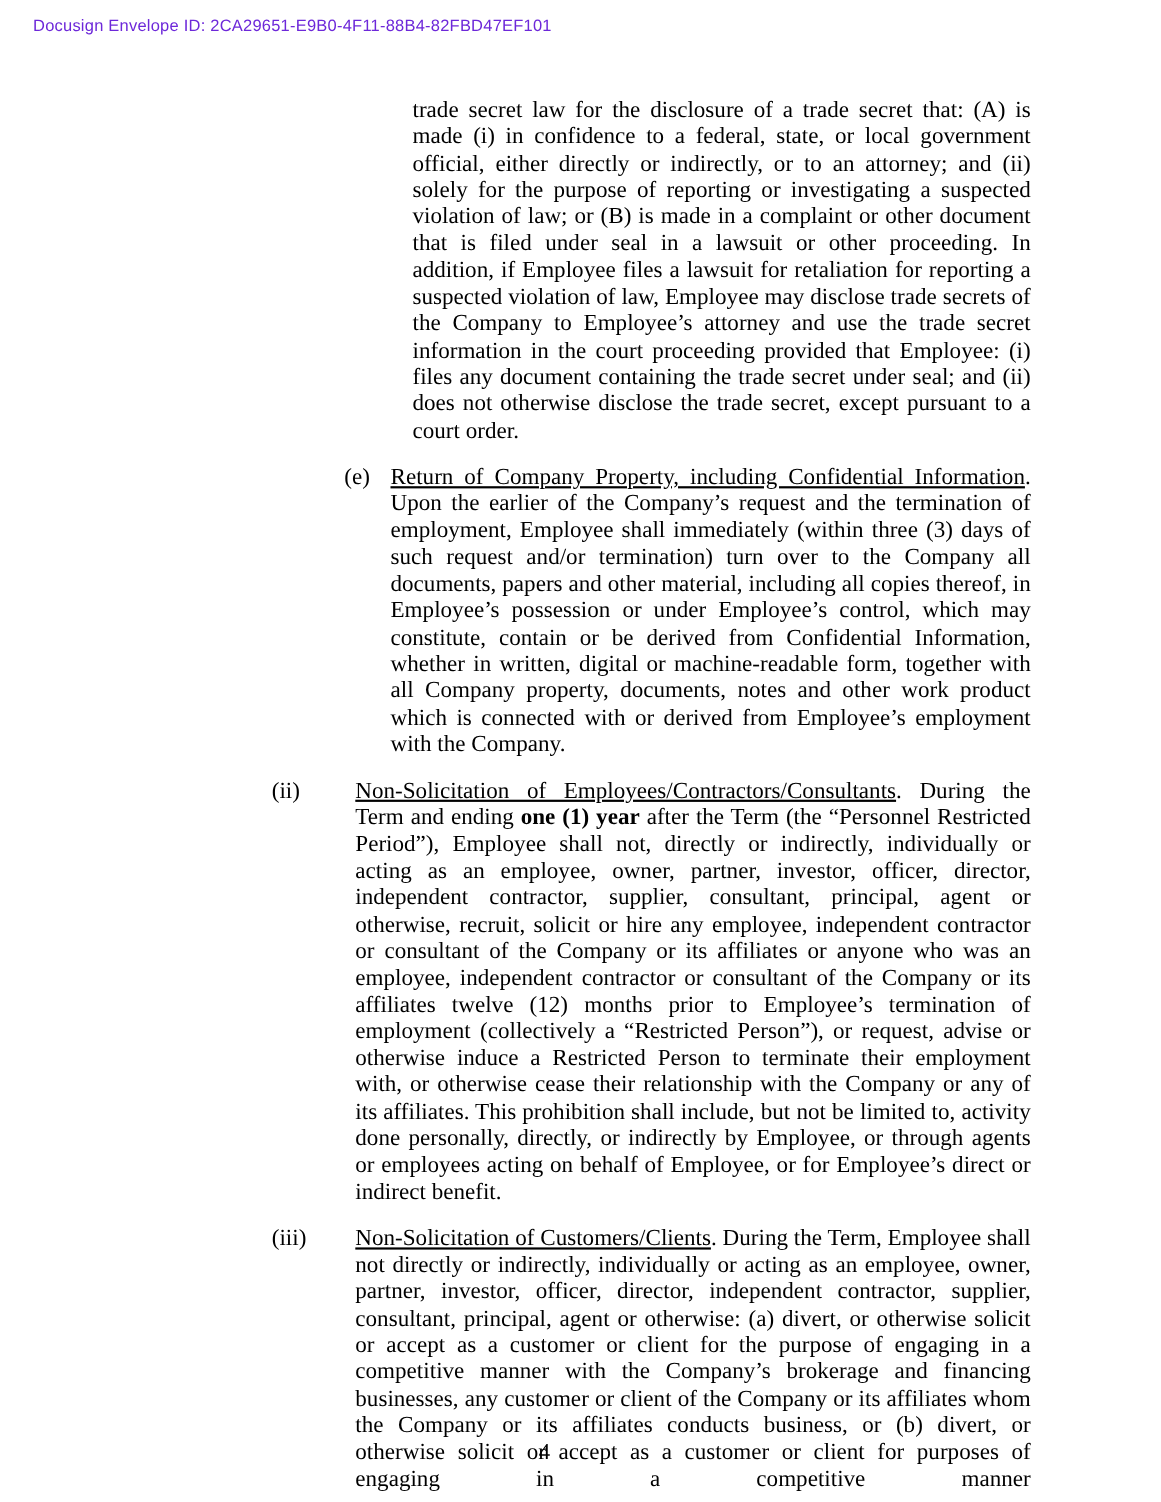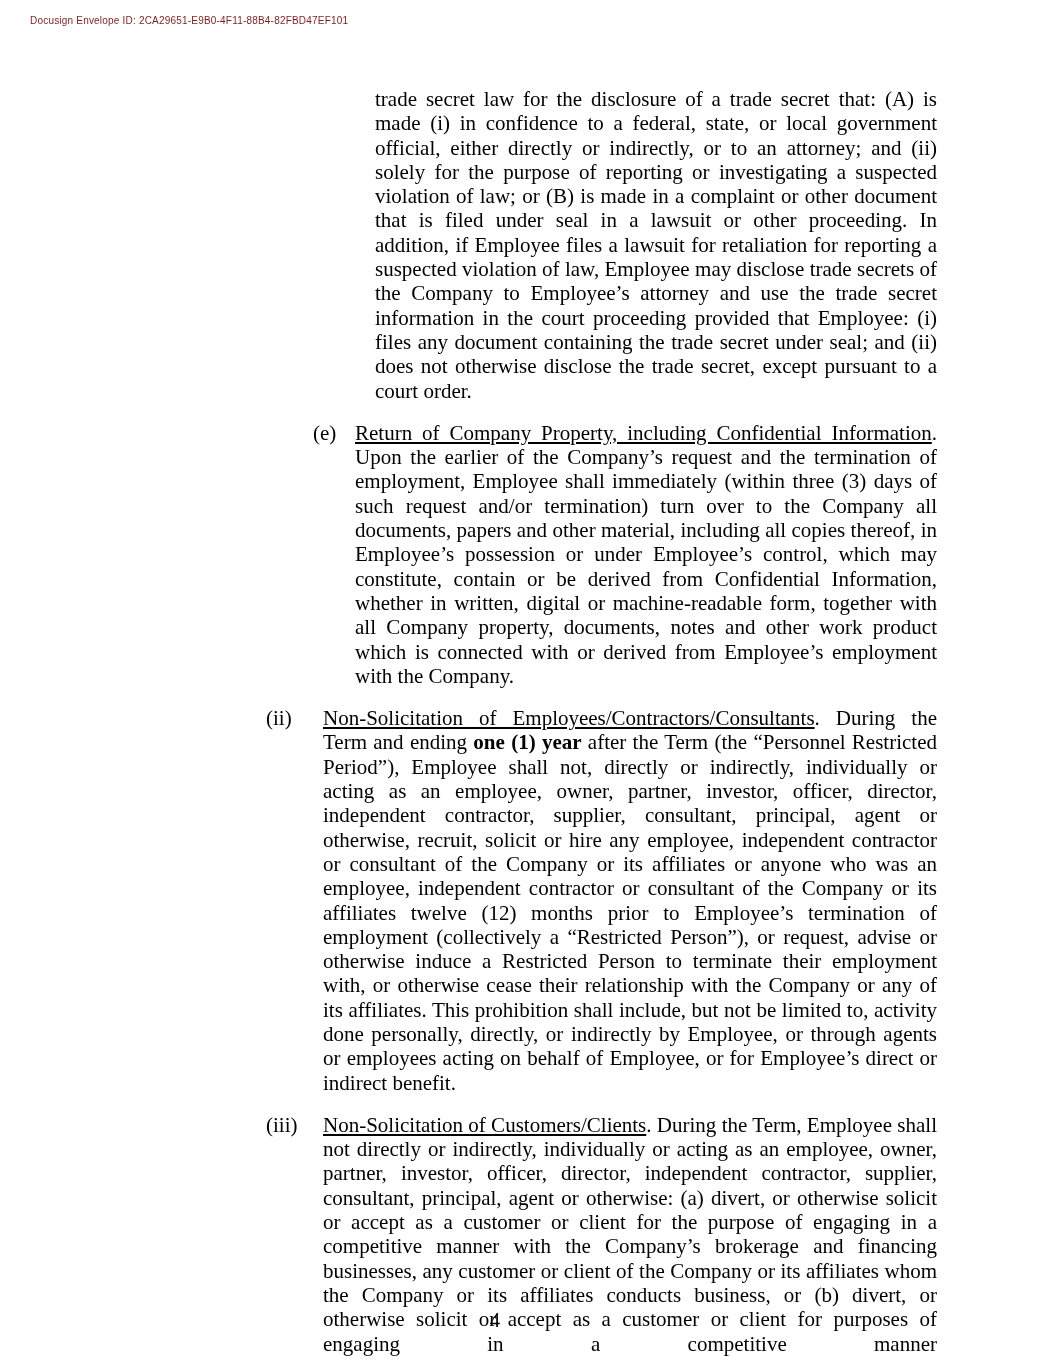--- a/index.html
+++ b/index.html
@@ -15,42 +15,42 @@
     position: relative;
     width: 1055px;
     height: 1365px;
     background: #ffffff;
   }
   .envelope-header {
     position: absolute;
     left: 30px;
     top: 15px;
     font-family: "Liberation Sans", "DejaVu Sans", sans-serif;
-    font-size: 10px;
-    color: #7f1d1d;
+    font-size: 15px;
+    color: #6d28d9;
     letter-spacing: 0.2px;
     white-space: nowrap;
   }
   .content {
     position: absolute;
     left: 247px;
     top: 87px;
     width: 690px;
     font-size: 21px;
     line-height: 24.3px;
     text-align: justify;
     hyphens: none;
     -webkit-hyphens: none;
   }
   .para, .item { margin: 0 0 18px 0; }
   .para.continuation { margin-left: 128px; }
   .item { position: relative; }
   .item .label { position: absolute; top: 0; }
   .item.sub .label { left: 66px; }
-  .item.main .label { left: 0; margin-left: 19px; }
+  .item.main .label { left: 0; }
   .item .body { margin: 0; }
   .item.sub .body { margin-left: 108px; }
   .item.main .body { margin-left: 76px; }
   .item.cutoff .body { text-align-last: justify; }
   .u { text-decoration: underline; }
   .bold { font-weight: bold; margin-top: 24px; }
   .page-number {
     position: absolute;
     left: 465px;
     top: 1308px;

